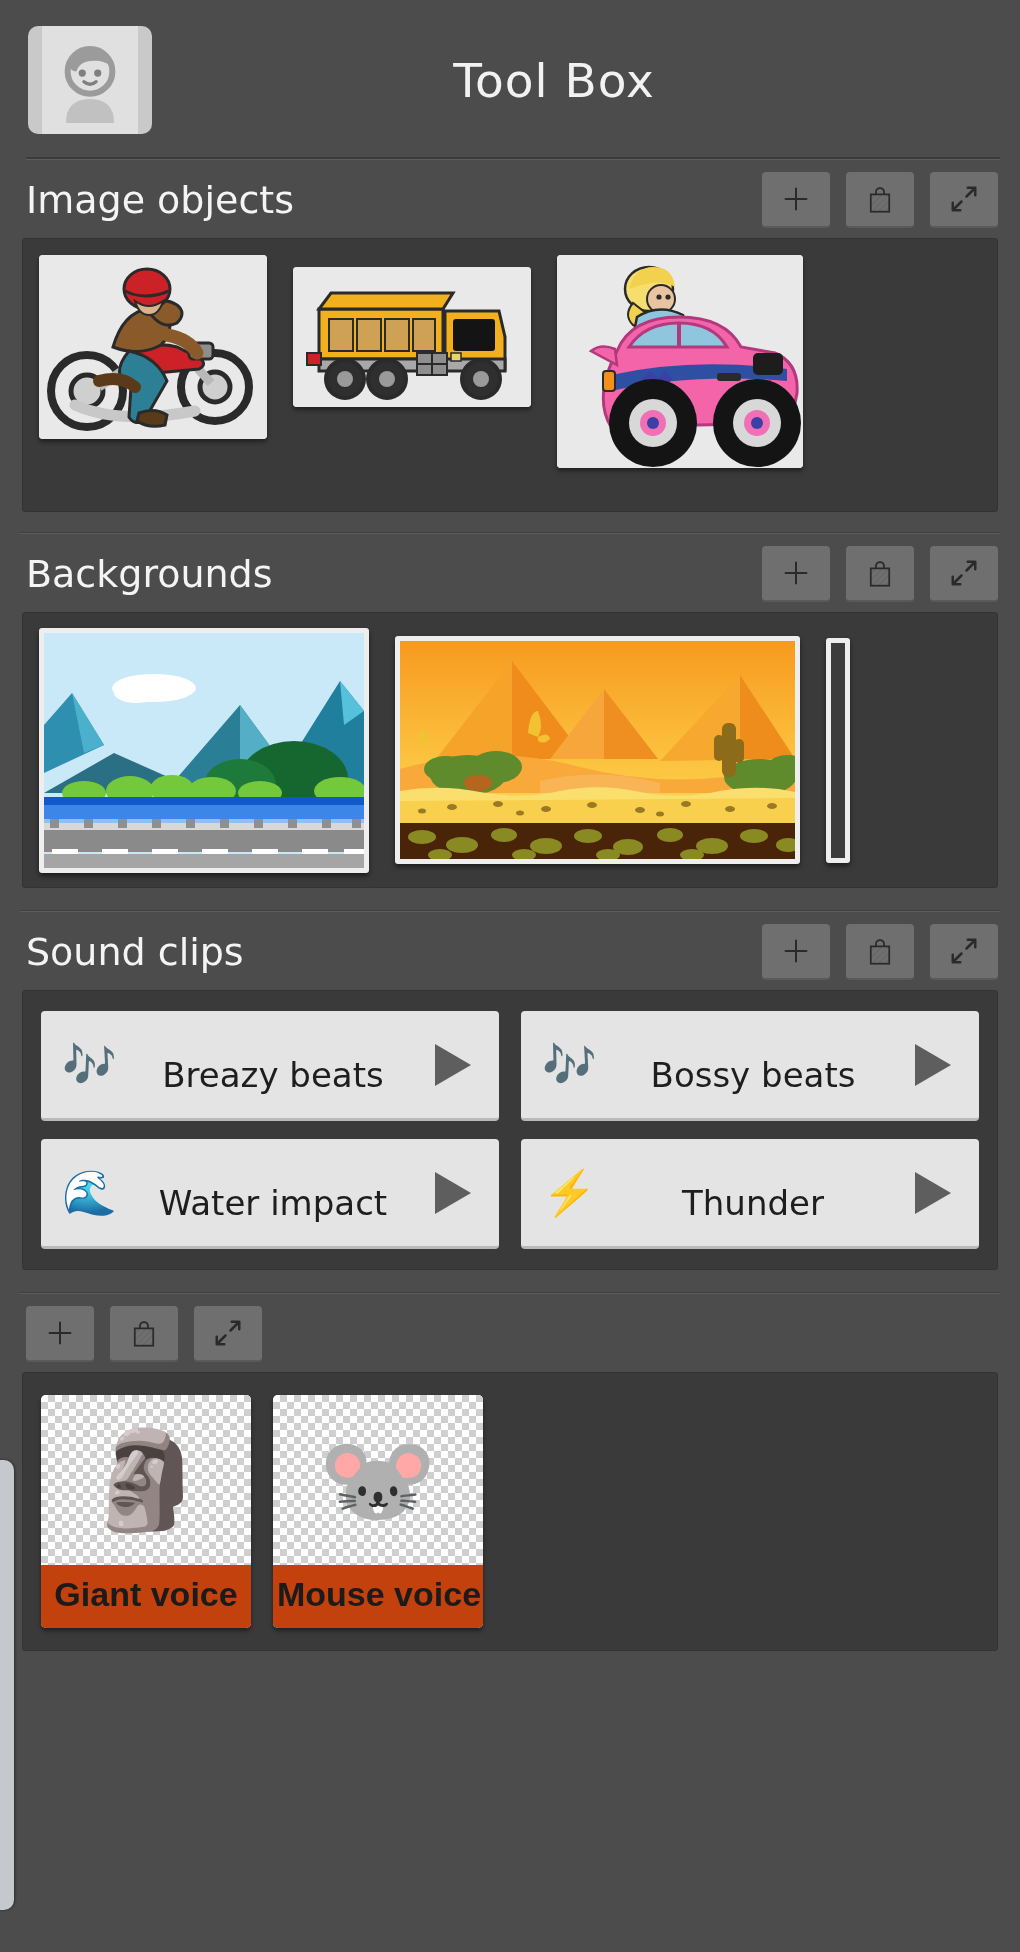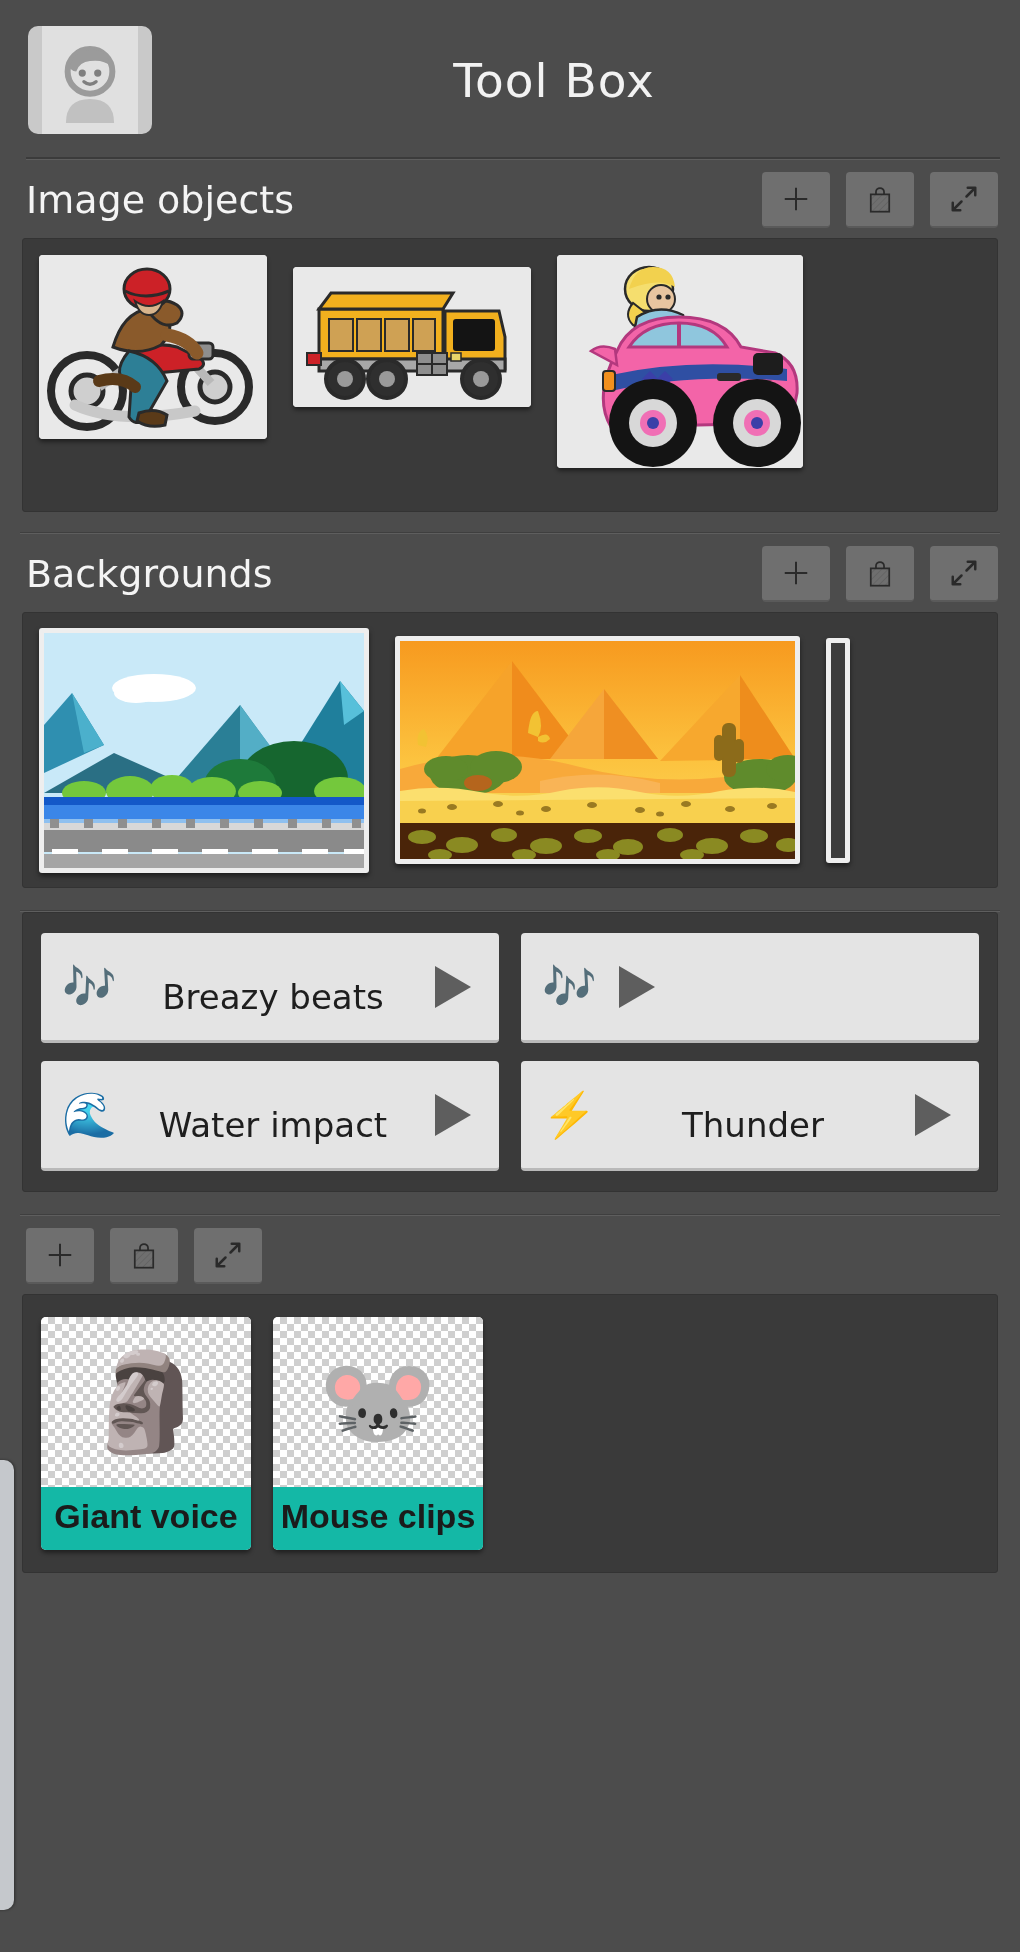--- a/index.html
+++ b/index.html
@@ -164,21 +164,21 @@
       linear-gradient(45deg, #cfcfcf 25%, transparent 25%, transparent 75%, #cfcfcf 75%);
     background-size: 14px 14px;
     background-position: 0 0, 7px 7px;
   }
   .vf-label {
     text-align: center;
     padding: 10px 4px 14px;
     font-size: 34px; font-weight: bold;
     color: #1b1b1b;
     font-family: "Liberation Sans", sans-serif;
-    background: #14b8a6;
+    background: #c2410c;
     white-space: nowrap;
   }
 
   
   .drawer-handle {
     position: absolute;
     left: -14px; top: 1460px;
     width: 28px; height: 450px;
     background: #c5c8cc;
     border-radius: 10px;
@@ -497,35 +497,58 @@
           </svg>
         </div>
 
       </div>
     </div>
   </div>
 
   <div class="section-rule" style="margin-top:22px"></div>
 
   <div class="section">
+    <div class="section-head">
+      <div class="section-title">Sound clips</div>
+      <div class="hbtns">
+        <div class="hbtn">
+          <svg width="30" height="30" viewBox="0 0 24 24">
+            <path d="M12 3v18M3 12h18" stroke="#2a2a2a" stroke-width="1.6"></path>
+          </svg>
+        </div>
+        <div class="hbtn">
+          <svg width="28" height="30" viewBox="0 0 24 26">
+            <rect x="4" y="9" width="16" height="15" fill="url(#hatch1)" stroke="#2a2a2a" stroke-width="1.5"></rect>
+            <path d="M8.5 9V7a3.5 3.5 0 0 1 7 0v2" fill="none" stroke="#2a2a2a" stroke-width="1.5"></path>
+          </svg>
+        </div>
+        <div class="hbtn">
+          <svg width="30" height="30" viewBox="0 0 24 24">
+            <path d="M21 3l-7 7M21 3h-6M21 3v6" stroke="#2a2a2a" stroke-width="2" fill="none" stroke-linecap="round"></path>
+            <path d="M3 21l7-7M3 21h6M3 21v-6" stroke="#2a2a2a" stroke-width="2" fill="none" stroke-linecap="round"></path>
+          </svg>
+        </div>
+      </div>
+    </div>
     <div class="tray" style="padding:20px 18px">
       <div class="snd-grid">
 
         <div class="snd-btn">
           <div class="snd-ico">🎶</div>
           <div class="snd-label">Breazy beats</div>
           <div class="snd-play">
             <svg width="44" height="48" viewBox="0 0 44 48">
               <path d="M4 3 L40 24 L4 45 Z" fill="#5e5e5e"></path>
             </svg>
           </div>
         </div>
 
         <div class="snd-btn">
           <div class="snd-ico">🎶</div>
+          <div class="snd-label">Bossy beats</div>
           <div class="snd-play">
             <svg width="44" height="48" viewBox="0 0 44 48">
               <path d="M4 3 L40 24 L4 45 Z" fill="#5e5e5e"></path>
             </svg>
           </div>
         </div>
 
         <div class="snd-btn">
           <div class="snd-ico">🌊</div>
           <div class="snd-label">Water impact</div>
@@ -577,21 +600,21 @@
     <div class="tray" style="padding:22px 18px">
       <div class="vf-row">
 
         <div class="vf-card">
           <div class="vf-thumb">🗿</div>
           <div class="vf-label">Giant voice</div>
         </div>
 
         <div class="vf-card">
           <div class="vf-thumb">🐭</div>
-          <div class="vf-label">Mouse clips</div>
+          <div class="vf-label">Mouse voice</div>
         </div>
 
       </div>
     </div>
   </div>
 
   <div class="drawer-handle"></div>
 
 </div>
 

